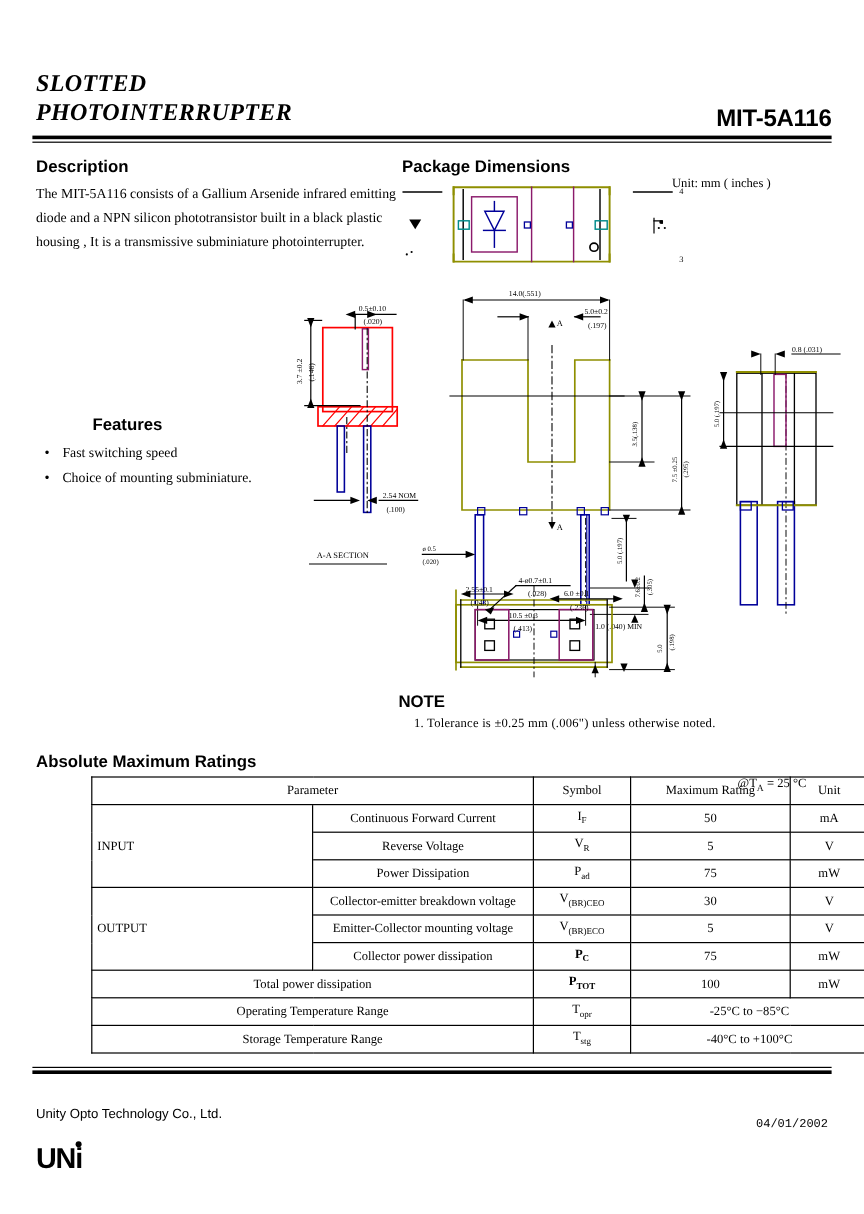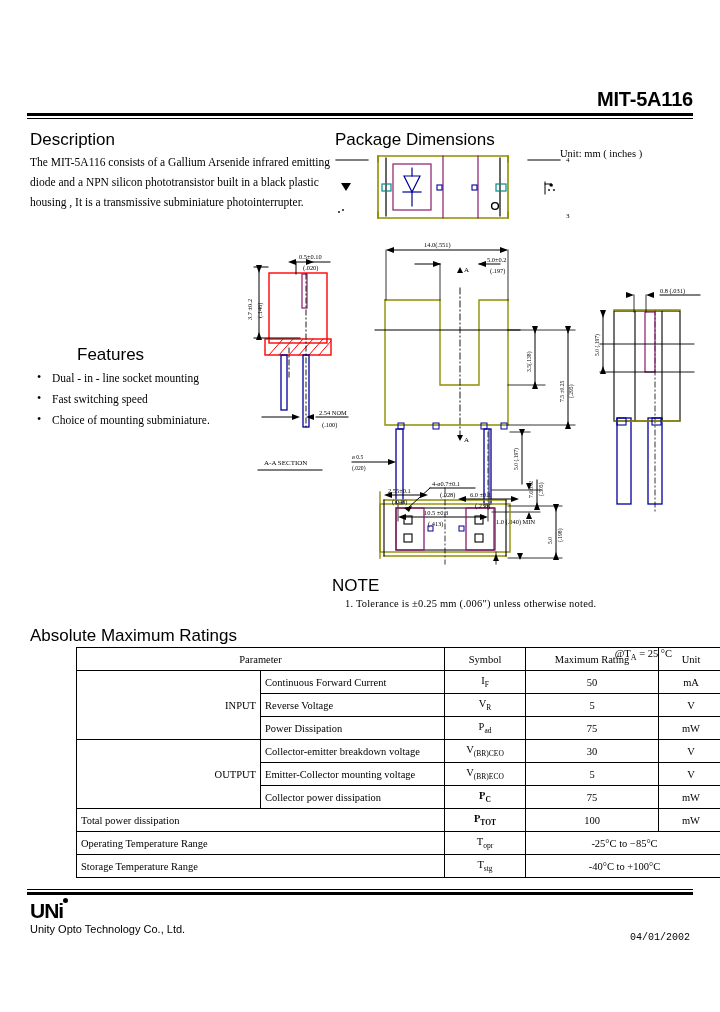--- a/index.html
+++ b/index.html
@@ -51,22 +51,22 @@
     top: 113px;
     border-top: 3px solid #000;
     border-bottom: 1px solid #000;
     height: 2px;
   }
 
   
   .sec-h {
     position: absolute;
     font-family: "Liberation Sans", sans-serif;
-    font-weight: normal;
-    font-size: 17px;
+    font-weight: bold;
+    font-size: 14px;
   }
   #h-desc { left: 30px; top: 130px; }
   #h-feat { left: 30px; top: 345px; padding-left: 47px; }
   #h-pkg  { left: 335px; top: 130px; }
   #h-note { left: 332px; top: 576px; }
   #h-amr  { left: 30px; top: 626px; }
 
   .desc-body {
     position: absolute;
     left: 30px;
@@ -134,46 +134,46 @@
     border-collapse: collapse;
     font-size: 10.5px;
     table-layout: fixed;
   }
   #amr-table td, #amr-table th {
     border: 1px solid #000;
     padding: 2px 4px;
     height: 18px;
     font-weight: normal;
   }
-  #amr-table .c-group  { width: 68px; text-align: right; }
-  #amr-table .c-param  { text-align: left; }
+  #amr-table .c-group  { width: 68px; text-align: left; }
+  #amr-table .c-param  { text-align: center; }
   #amr-table .c-sym    { width: 72px; text-align: center; }
   #amr-table .c-max    { width: 124px; text-align: center; }
   #amr-table .c-unit   { width: 56px; text-align: center; }
   #amr-table .hdr td   { text-align: center; }
   #amr-table sub { font-size: 7.5px; }
   #amr-table .bold { font-weight: bold; }
 
   
   .ftr-rule {
     position: absolute;
     left: 27px;
     right: 27px;
     top: 889px;
     border-top: 1px solid #000;
     border-bottom: 3px solid #000;
     height: 2px;
   }
   .ftr-logo {
     position: absolute;
     left: 30px;
-    top: 899px;
+    top: 952px;
     font-family: "Liberation Sans", sans-serif;
     font-weight: bold;
-    font-size: 21px;
+    font-size: 24px;
     letter-spacing: -1px;
   }
   .ftr-logo .dot {
     position: absolute;
     left: 33px;
     top: -1px;
     width: 5px;
     height: 5px;
     background: #000;
     border-radius: 50%;
@@ -195,29 +195,32 @@
 
   .dimtxt { font-family: "Liberation Serif", serif; font-size: 5.6px; fill: #000; }
   .dimtxt6 { font-family: "Liberation Serif", serif; font-size: 6.4px; fill: #000; }
   .lbl { font-family: "Liberation Serif", serif; font-size: 7px; fill: #000; }
 </style>
 </head>
 <body>
 
 <div class="page">
 
+  <div class="hdr-title">
+    <span>SLOTTED</span>
+    <span class="l2">PHOTOINTERRUPTER</span>
+  </div>
   <div class="hdr-part">MIT-5A116</div>
   <div class="hdr-rule"></div>
 
   <div class="sec-h" id="h-desc">Description</div>
   <div class="desc-body">The MIT-5A116 consists of a Gallium Arsenide infrared emitting diode and a NPN silicon phototransistor built in a black plastic housing , It is a transmissive subminiature photointerrupter.</div>
 
   <div class="sec-h" id="h-feat">Features</div>
   <ul class="feat-list">
-    <li>Dual - in - line socket mounting</li>
     <li>Fast switching speed</li>
     <li>Choice of mounting subminiature.</li>
   </ul>
 
   <div class="sec-h" id="h-pkg">Package Dimensions</div>
   <div class="unit-note">Unit: mm ( inches )</div>
 
   <svg id="pkg-canvas" viewBox="0 0 720 440">
     <g stroke-linecap="square">
 

